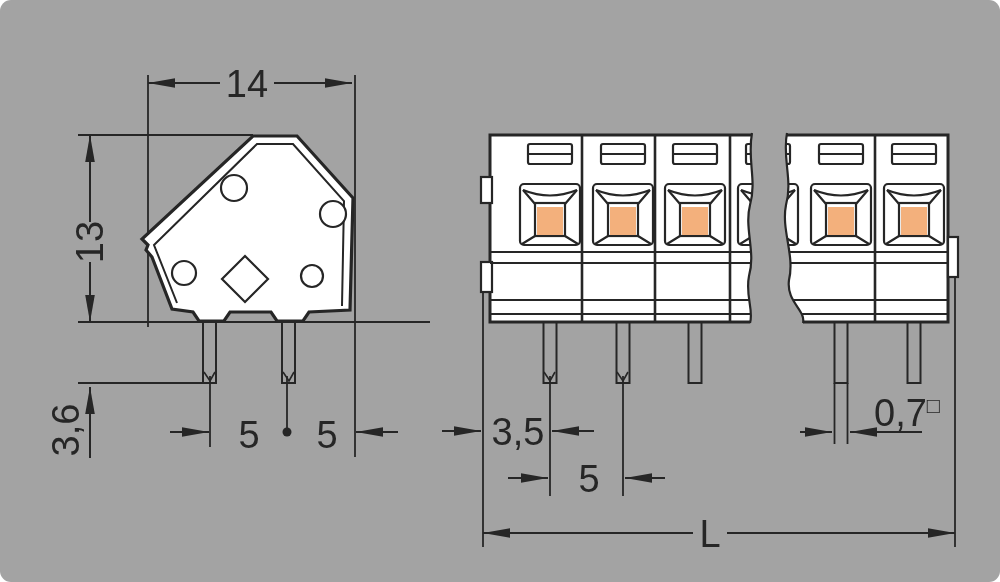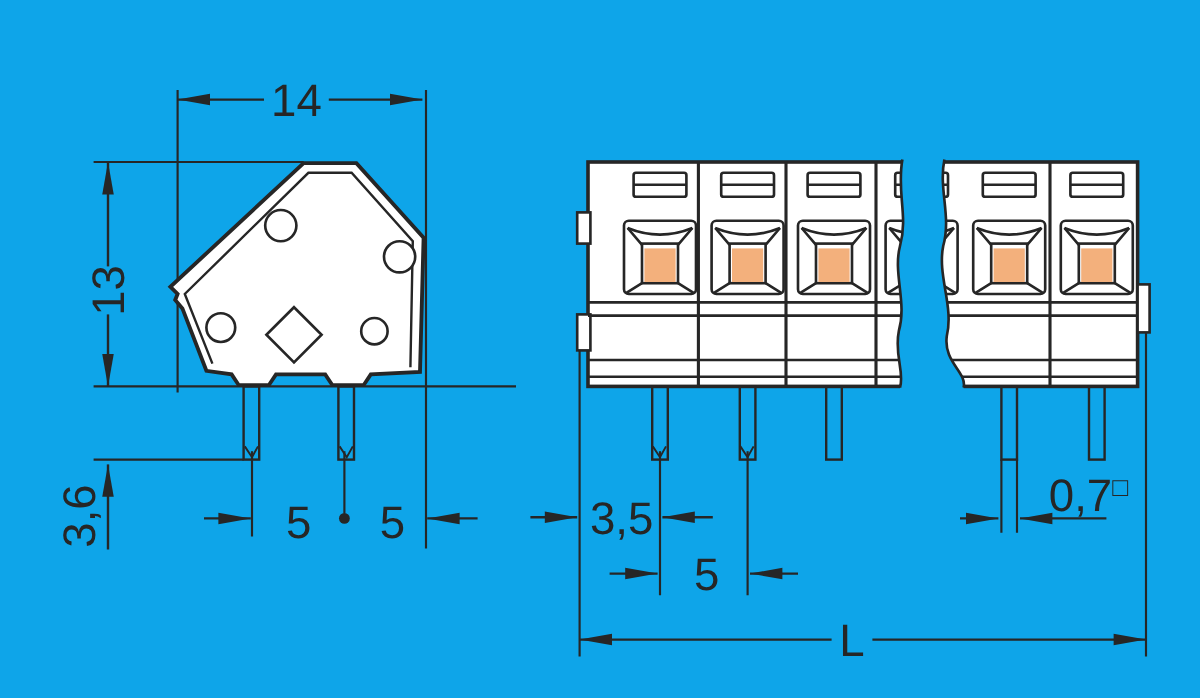--- a/index.html
+++ b/index.html
@@ -1,17 +1,17 @@
 <!DOCTYPE html>
 <html><head>
 <meta charset="utf-8">
 <style>
   html,body{margin:0;padding:0;background:#ffffff;}
-  #stage{position:relative;width:1000px;height:582px;background:#0ea5e9;overflow:hidden;
-         font-family:"Liberation Sans",sans-serif;}
+  #stage{position:relative;width:1000px;height:582px;background:#a3a3a3;overflow:hidden;
+         font-family:"Liberation Sans",sans-serif;border-radius:11px;}
   svg{position:absolute;left:0;top:0;}
   text{fill:#262626;font-family:"Liberation Sans",sans-serif;font-size:38px;}
   .ln{stroke:#262626;fill:none;}
   .dim{stroke-width:2;}
   .tick{stroke-width:1.8;}
   .outline{stroke-width:3;}
   .detail{stroke-width:2.2;}
   .wfill{fill:#ffffff;}
 </style>
 </head>

